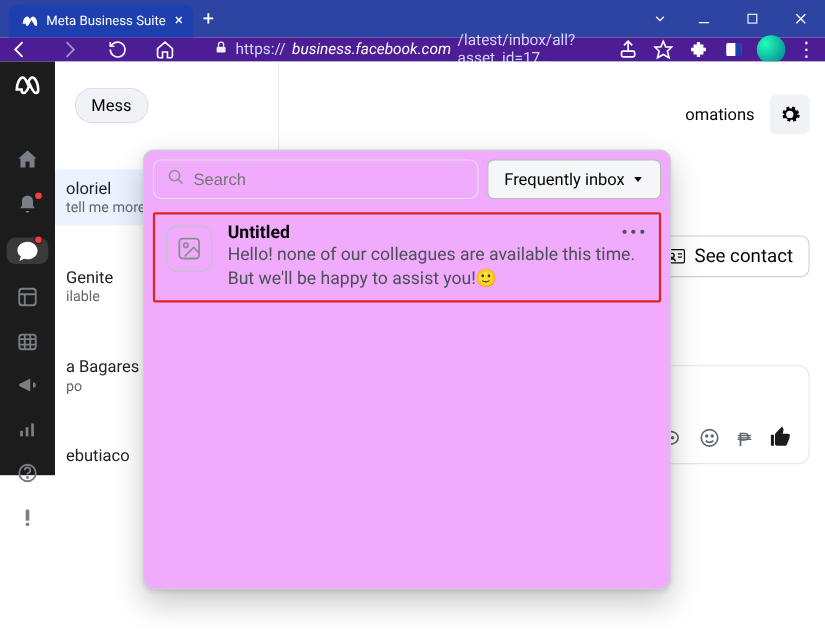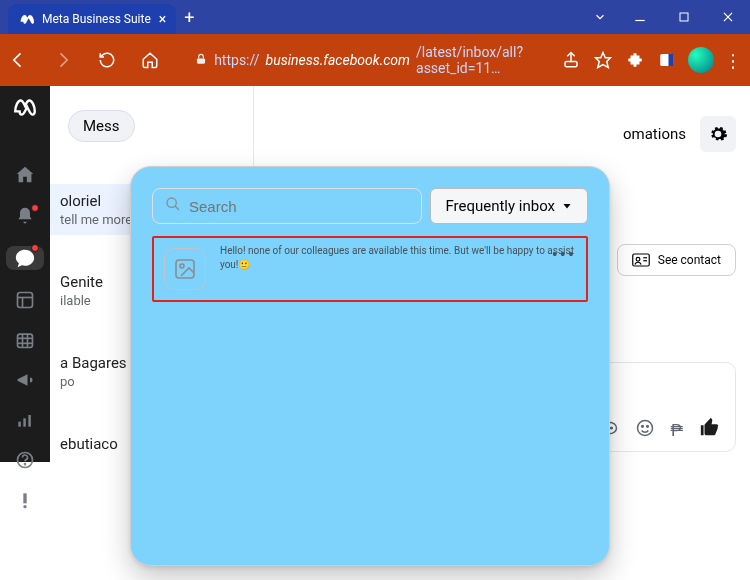--- a/index.html
+++ b/index.html
@@ -9,21 +9,21 @@
   .titlebar { background:#2d44a2; height:34px; display:flex; align-items:flex-end; color:#fff; }
   .tab { background:#1e40ae; height:30px; margin-left:8px; border-radius:8px 8px 0 0; display:flex; align-items:center; padding:0 10px; gap:8px; }
   .tab .favicon { width:16px;height:16px; display:flex;align-items:center;justify-content:center;}
   .tab .title { font-size:12px; color:#fff;text-align:right; }
   .tab .close { color:#fff; font-size:14px;}
   .newtab { color:#fff; margin-left:8px; margin-bottom:6px; font-size:18px;}
   .win-controls { margin-left:auto; display:flex; height:34px; }
   .win-controls div { width:44px; display:flex;align-items:center;justify-content:center; color:#fff; }
   .win-controls .dd { width:36px; }
 
-  .addrbar { background:#c2410c; height:52px; display:flex; align-items:center; padding:0 8px; gap:25px; color:#eef; }
+  .addrbar { background:#4c1d95; height:22px; display:flex; align-items:center; padding:0 8px; gap:25px; color:#eef; }
   .addrbar .navbtn { color:#fff; display:flex;align-items:center;justify-content:center; width:22px;}
   .addrbar .url { flex:1; display:flex; align-items:center; gap:6px; font-size:14px; color:#ddd; padding:0 10px;}
   .addrbar .url .lock { width:16px; }
   .addrbar .domain { color:#fff; font-weight:400;font-style:italic;}
   .addrbar .path { color:#cfd6ff;}
   .ext-icons { display:flex; gap:10px; align-items:center; }
   .ext-icons .icon { width:22px; height:22px; display:flex;align-items:center;justify-content:center; color:#fff;}
   .ext-icons .profile { width:26px;height:26px;border-radius:50%; background:radial-gradient(circle at 30% 30%, #2fb, #078);}
   .vdots { color:#fff; font-size:18px;}
 
@@ -47,39 +47,39 @@
   .conv-name { font-weight:400; font-size:15px; color:#222; }
   .conv-sub { font-size:13px; color:#65676b; margin-top:2px;}
   .conv-date { font-size:12px; color:#65676b; position:absolute; right:10px; bottom:4px;}
   .excl { color:#e02b2b; font-weight:bold; position:absolute; right:10px; top:6px;}
 
   
   .main { flex:1; position:relative; background:#fff;}
   .top-right { position:absolute; top:30px; right:14px; display:flex; align-items:center; gap:14px;}
   .gear { width:36px;height:36px; display:flex;align-items:center;justify-content:center; background:#f0f2f5; border-radius:6px; color:#050505;}
   .automations { font-size:15px; color:#050505;text-align:center;}
-  .see-contact { position:absolute; top:158px; right:14px; border:1px solid #ced0d4; background:#fff; border-radius:8px; padding:8px 14px; display:flex; align-items:center; gap:8px; font-size:12px; color:#050505;}
+  .see-contact { position:absolute; top:158px; right:14px; border:1px solid #ced0d4; background:#fff; border-radius:8px; padding:8px 14px; display:flex; align-items:center; gap:8px; font-size:17px; color:#050505;}
   .composer { position:absolute; left:20px; right:14px; bottom:10px; height:90px; border:1px solid #e4e6eb; border-radius:10px; background:#fff; display:flex; flex-direction:column; justify-content:space-between; padding:8px 14px;}
   .composer .row { display:flex; align-items:center; gap:10px;}
   .composer .av { width:26px;height:26px;border-radius:50%;background:#6b4a2b;}
   .composer .reply-text { font-size:14px; color:#606770;}
   .composer .icons { margin-left:auto; display:flex; gap:16px; color:#606770; align-items:center;}
   .composer .icons .like { color:#1c1c1d; font-size:20px;}
 
   
-  .popover { position:absolute; top:80px; left:130px; width:480px; height:400px; background:#7dd3fc; border:1px solid #ccd0d5; border-radius:21px; box-shadow:0 12px 28px rgba(0,0,0,0.22), 0 2px 4px rgba(0,0,0,0.1); padding:21px;}
+  .popover { position:absolute; top:80px; left:130px; width:480px; height:400px; background:#f0abfc; border:1px solid #ccd0d5; border-radius:10px; box-shadow:0 12px 28px rgba(0,0,0,0.22), 0 2px 4px rgba(0,0,0,0.1); padding:8px;}
   .popover .searchrow { display:flex; gap:8px;}
   .searchbox { flex:1; border:1px solid #dde1e6; border-radius:8px; display:flex; align-items:center; padding:0 12px; height:36px;}
   .searchbox .mg { color:#8a8d91; margin-right:8px;}
   .searchbox input { border:none; outline:none; font-size:15px; color:#606770; width:100%; background:transparent;}
   .freq { border:1px solid #bbb; background:#f5f6f7; border-radius:6px; padding:0 14px; height:36px; display:flex; align-items:center; font-size:15px; color:#050505; gap:6px;}
   .result { margin-top:12px; border:2px solid #e0241d; border-radius:2px; padding:6px 10px 10px 10px; display:flex; gap:14px; position:relative;}
   .result .thumb { width:42px;height:42px;border:1.5px solid #c0c4c9;border-radius:10px;display:flex;align-items:center;justify-content:center; color:#8a8d91; flex-shrink:0; margin-top:4px;}
   .result .title { font-weight:700; font-size:16px; color:#050505;}
-  .result .desc { font-size:10px; color:#4b4f56; line-height:1.35;}
+  .result .desc { font-size:16px; color:#4b4f56; line-height:1.35;}
   .result .more { position:absolute; top:6px; right:10px; font-size:18px; color:#4b4f56; letter-spacing:2px;}
 
 </style>
 </head>
 <body>
 
 <div class="titlebar">
   <div class="tab">
     <span class="favicon">
       <svg viewBox="0 0 24 24" width="16" height="16" fill="#fff">
@@ -137,21 +137,21 @@
         <path d="M3 11l9-8 9 8v9a2 2 0 0 1-2 2h-4v-7h-6v7H5a2 2 0 0 1-2-2z"></path>
       </svg>
     </span>
   <div class="url">
     <span class="lock"><svg width="14" height="14" viewBox="0 0 24 24" fill="#eee">
           <rect x="5" y="11" width="14" height="9" rx="2"></rect>
           <path d="M8 11V8a4 4 0 0 1 8 0v3" fill="none" stroke="#eee" stroke-width="2"></path>
         </svg></span>
     <span class="path">https://</span>
       <span class="domain">business.facebook.com</span>
-      <span class="path">/latest/inbox/all?asset_id=11…</span>
+      <span class="path">/latest/inbox/all?asset_id=17…</span>
   </div>
   <div class="ext-icons">
     <span class="icon">
         <svg width="18" height="18" viewBox="0 0 24 24" fill="none" stroke="#fff" stroke-width="2">
           <path d="M12 3v12"></path>
           <polyline points="7 7 12 2 17 7"></polyline>
           <rect x="4" y="14" width="16" height="7" rx="2"></rect>
         </svg>
       </span>
     <span class="icon">
@@ -340,18 +340,19 @@
     <div class="result">
       <span class="more">•••</span>
       <div class="thumb">
         <svg width="24" height="24" viewBox="0 0 24 24" fill="none" stroke="#8a8d91" stroke-width="1.6">
             <rect x="3" y="3" width="18" height="18" rx="3"></rect>
             <circle cx="9" cy="9" r="2"></circle>
             <path d="M21 16l-5-5-8 8"></path>
           </svg>
       </div>
       <div>
+        <div class="title">Untitled</div>
         <div class="desc">Hello! none of our colleagues are available this time. But we'll be happy to assist you!🙂</div>
       </div>
     </div>
   </div>
 
 </div>
 
 </body></html>

